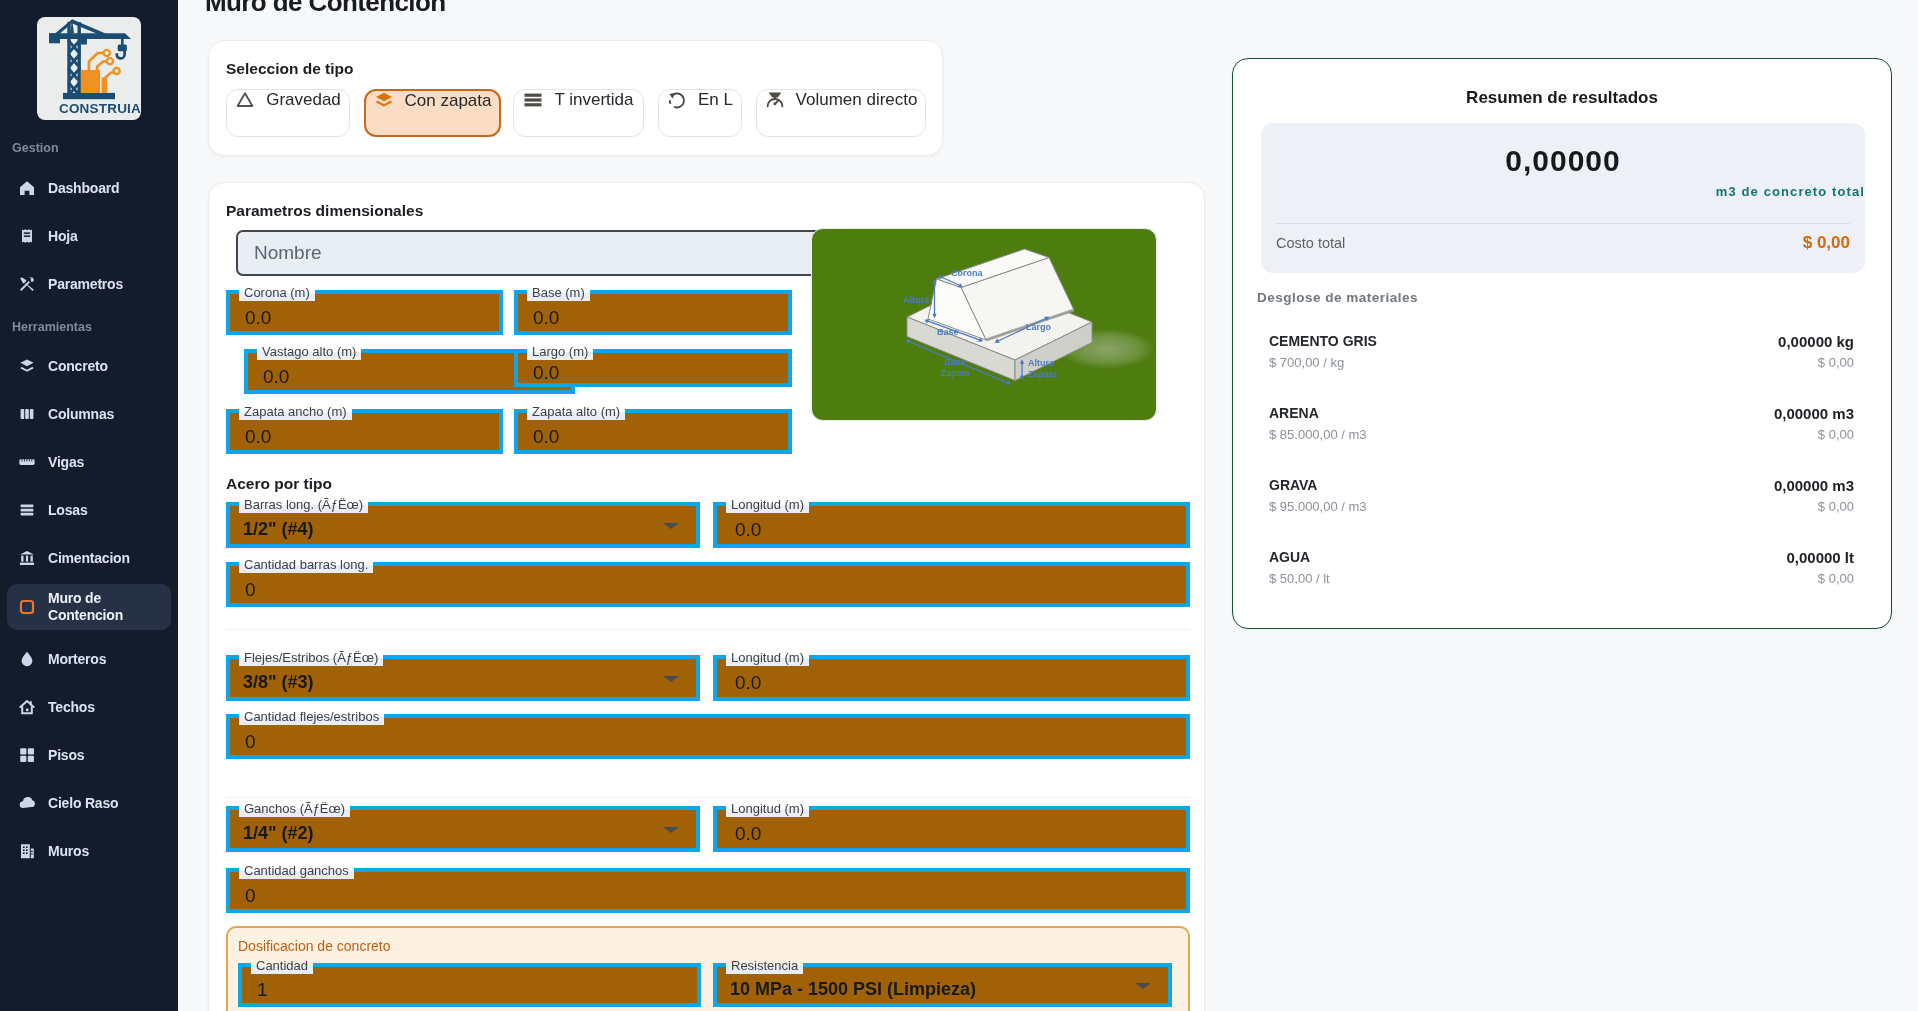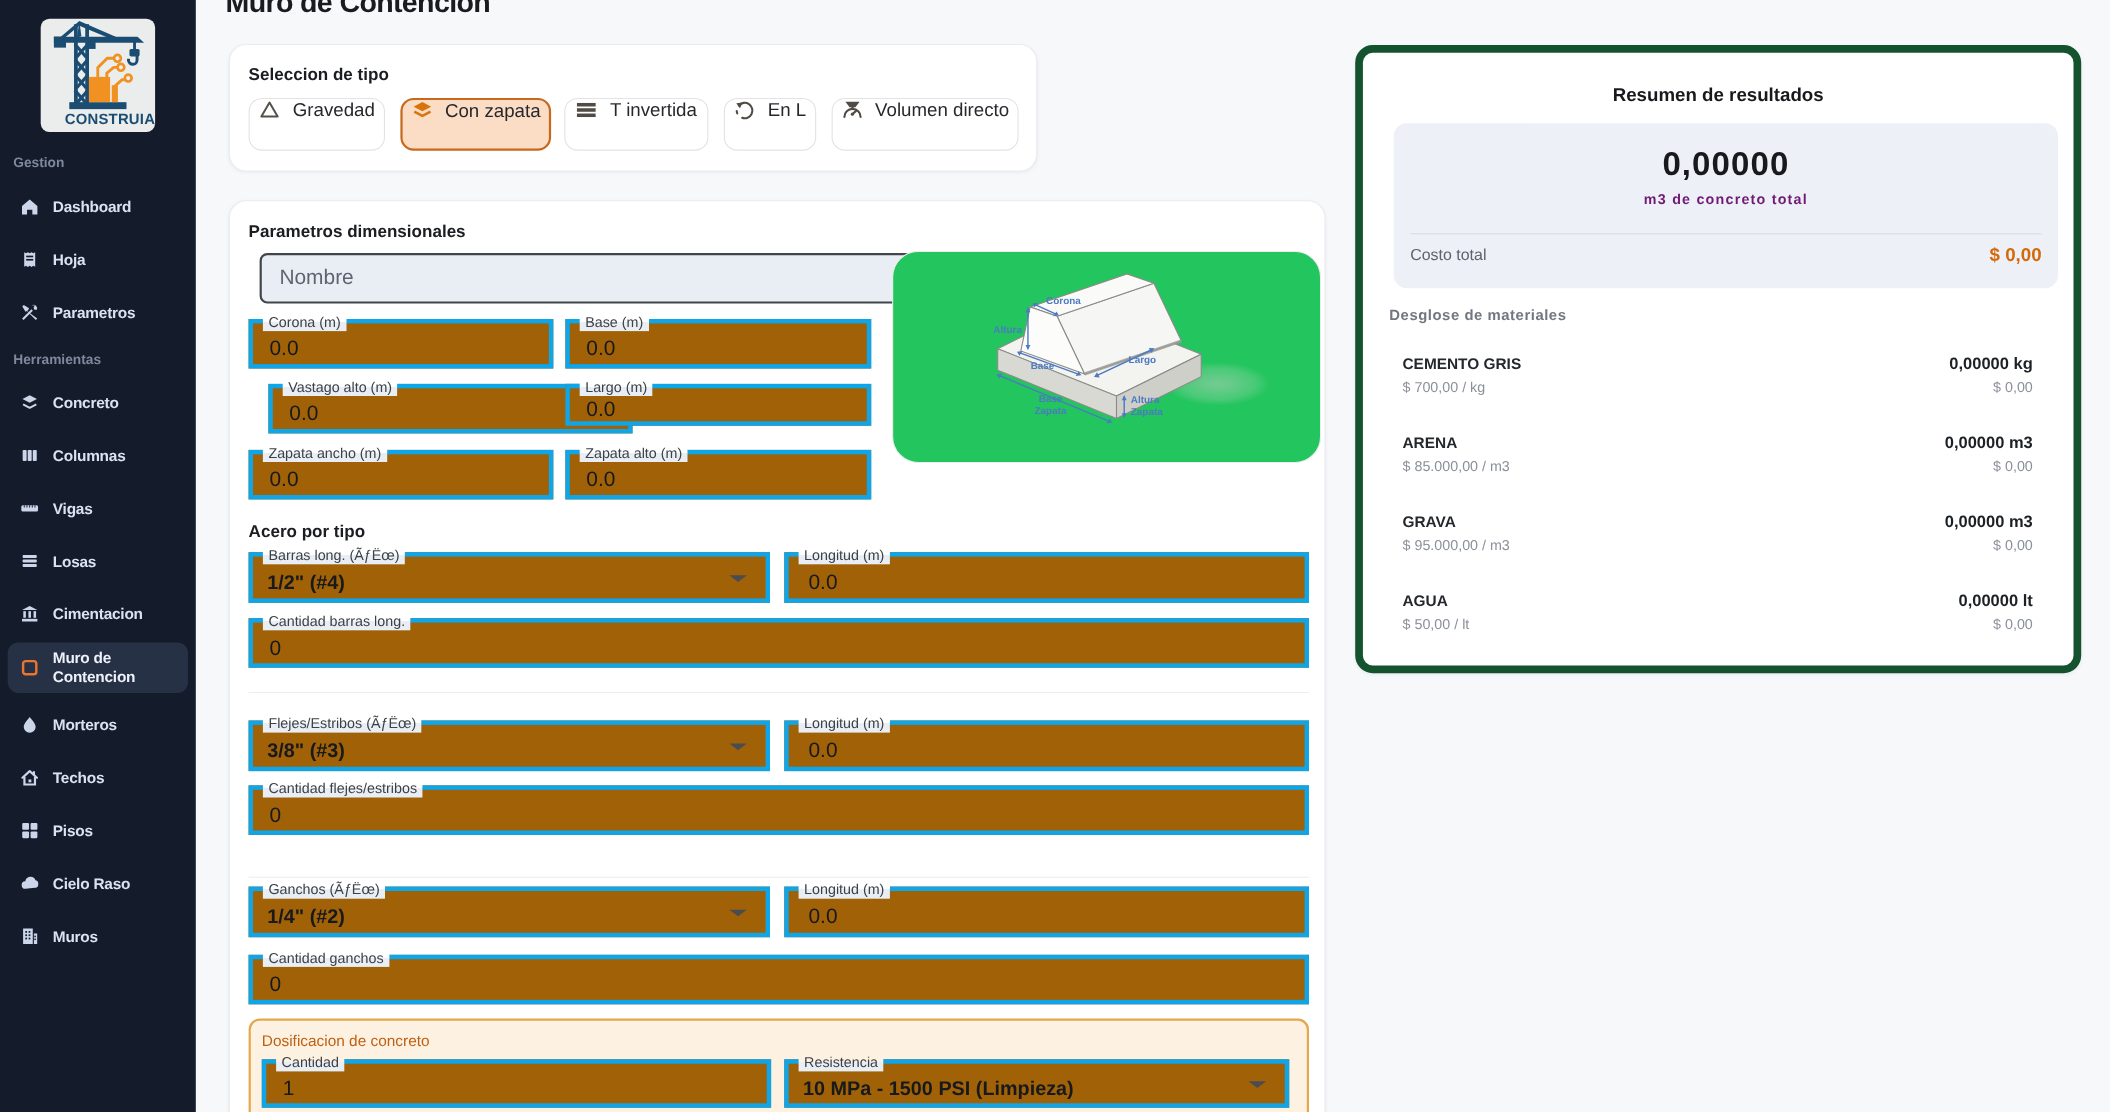--- a/index.html
+++ b/index.html
@@ -27,21 +27,21 @@
 .chip.sel{background:#fbdcc4;border:2px solid #c8681c}
 
 .fld{position:absolute;border:4px solid #0ea5e9;border-radius:0;background:#a16207}
 .fld .lab{position:absolute;top:-9px;left:9px;padding:0 5px;font-size:13px;color:#3c4147;line-height:16px;background:linear-gradient(#ffffff 0 47%,#e9eef5 47% 100%);white-space:nowrap}
 .dosi .fld .lab{background:linear-gradient(#fdf2e1 0 47%,#e9eef5 47% 100%)}
 .fld .val{position:absolute;left:15px;top:50%;margin-top:-5px;font-size:19px;color:#17191c;line-height:19px}
 .fld .valb{position:absolute;left:13px;top:50%;margin-top:-5px;font-size:18px;font-weight:700;color:#17191c;line-height:19px}
 .fld .arrow{position:absolute;right:17px;top:50%;margin-top:-2px;width:0;height:0;border-left:8px solid transparent;border-right:8px solid transparent;border-top:6.5px solid #494c50}
 .inp{position:absolute;border:2px solid #42464b;border-radius:7px;background:#e9eef5;display:flex;align-items:center;padding-left:16px;font-size:19px;color:#5f6570}
 
-.rsum{position:absolute;left:1232px;top:41px;width:660px;height:571px;background:#fff;border:7px solid #14532d;border-radius:16px;box-shadow:0 1px 3px rgba(20,30,50,.05)}
+.rsum{position:absolute;left:1232px;top:58px;width:660px;height:571px;background:#fff;border:1px solid #14532d;border-radius:16px;box-shadow:0 1px 3px rgba(20,30,50,.05)}
 .rbox{position:absolute;left:28px;top:64px;width:604px;height:150px;background:#edf0f6;border-radius:12px}
 .mrow{position:absolute;left:36px;right:37px}
 .mname{font-size:14px;font-weight:700;color:#24272b}
 .mprice{font-size:13px;color:#8b9099;margin-top:6px}
 .mval{position:absolute;right:0;top:0;font-size:15px;font-weight:700;color:#1d2024}
 .mzero{position:absolute;right:0;top:22px;font-size:13px;color:#8b9099}
 </style>
 </head>
 <body>
 <div class="app">
@@ -115,21 +115,21 @@
       </div>
   <div class="fld" style="left:17px;top:226px;width:277px;height:45px">
         <span class="lab">Zapata ancho (m)</span>
         <span class="val">0.0</span>
       </div>
   <div class="fld" style="left:305px;top:226px;width:278px;height:45px">
         <span class="lab">Zapata alto (m)</span>
         <span class="val">0.0</span>
       </div>
 
-  <div style="position:absolute;left:602px;top:45px;width:390px;height:193px;border:1px solid #ececee;border-radius:24px;background:#22c55e">
+  <div style="position:absolute;left:602px;top:45px;width:346px;height:193px;border:1px solid #ececee;border-radius:12px;background:#4d7c0f">
     <svg width="377" height="191" viewBox="0 0 377 191" style="position:absolute;left:0;top:0">
       <defs>
         <radialGradient id="shdw" cx="50%" cy="50%" r="50%">
           <stop offset="0%" stop-color="#cfcfca" stop-opacity=".8"></stop>
           <stop offset="70%" stop-color="#dcdcd7" stop-opacity=".35"></stop>
           <stop offset="100%" stop-color="#dcdcd7" stop-opacity="0"></stop>
         </radialGradient>
       </defs>
       <ellipse cx="295" cy="120" rx="48" ry="20" fill="url(#shdw)" opacity=".6"></ellipse>
 
@@ -232,21 +232,21 @@
           <span class="valb">10 MPa - 1500 PSI (Limpieza)</span>
           <span class="arrow"></span>
         </div>
   </div>
 </div>
 
 <div class="rsum">
   <div style="position:absolute;left:0;right:0;top:29px;text-align:center;font-size:17px;font-weight:700;color:#17191c">Resumen de resultados</div>
   <div class="rbox">
     <div style="position:absolute;left:0;right:0;top:21px;text-align:center;font-size:30px;font-weight:800;color:#17191c;letter-spacing:1px">0,00000</div>
-    <div style="position:absolute;left:0;right:0;top:61px;text-align:center;font-size:13px;font-weight:600;color:#701a75;letter-spacing:1.1px">m3 de concreto total</div>
+    <div style="position:absolute;left:0;right:0;top:61px;text-align:right;font-size:13px;font-weight:600;color:#0f766e;letter-spacing:1.1px">m3 de concreto total</div>
     <div style="position:absolute;left:15px;right:15px;top:100px;border-top:1px solid #d9dde4"></div>
     <div style="position:absolute;left:15px;top:112px;font-size:14.5px;color:#5d636b">Costo total</div>
     <div style="position:absolute;right:15px;top:110px;font-size:17px;font-weight:700;color:#d4690b">$ 0,00</div>
   </div>
   <div style="position:absolute;left:24px;top:231px;font-size:13.5px;font-weight:600;color:#71767f;letter-spacing:.5px">Desglose de materiales</div>
 
   <div class="mrow" style="top:274px">
         <div class="mname">CEMENTO GRIS</div>
         <div class="mprice">$ 700,00 / kg</div>
         <div class="mval">0,00000 kg</div>

